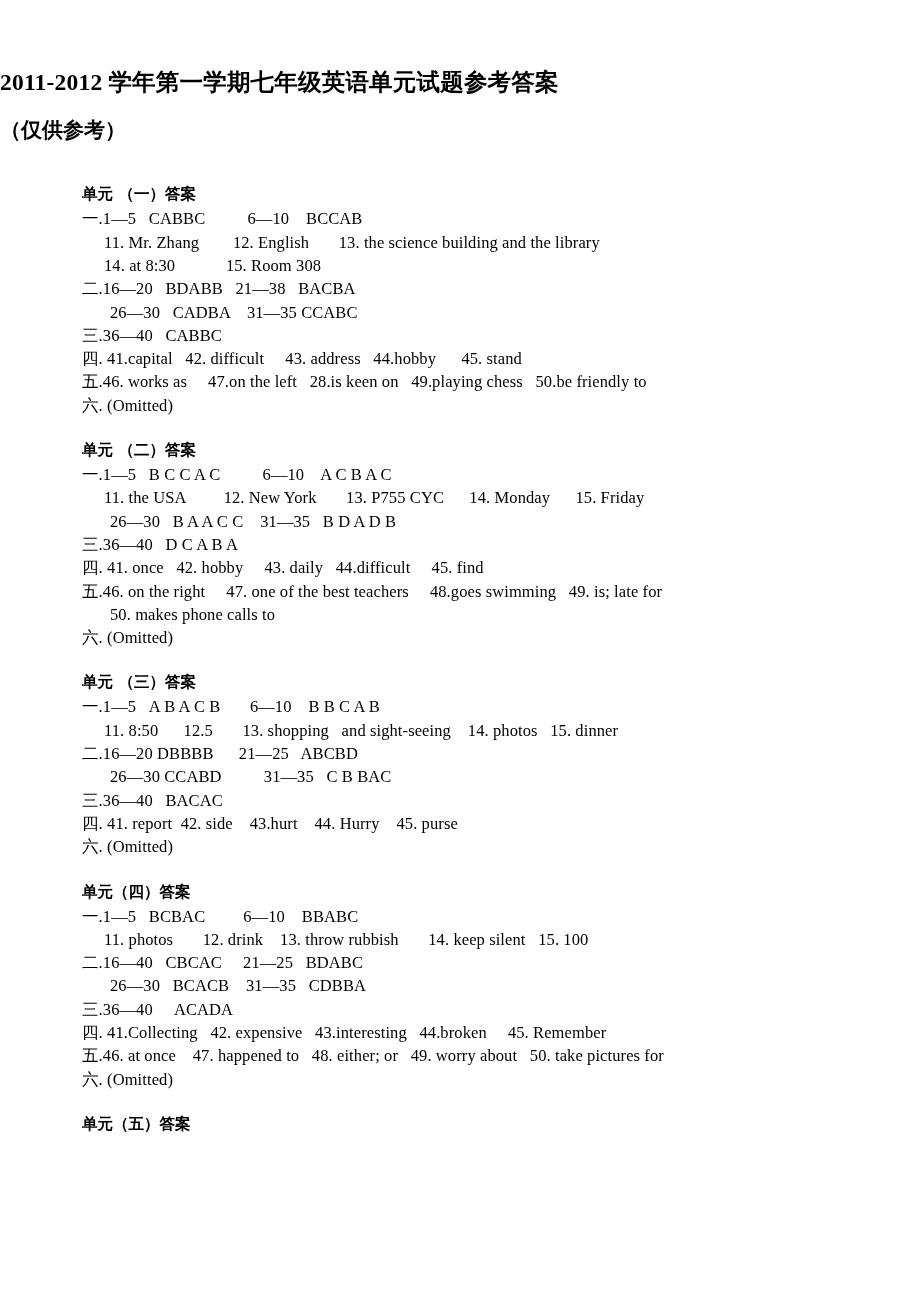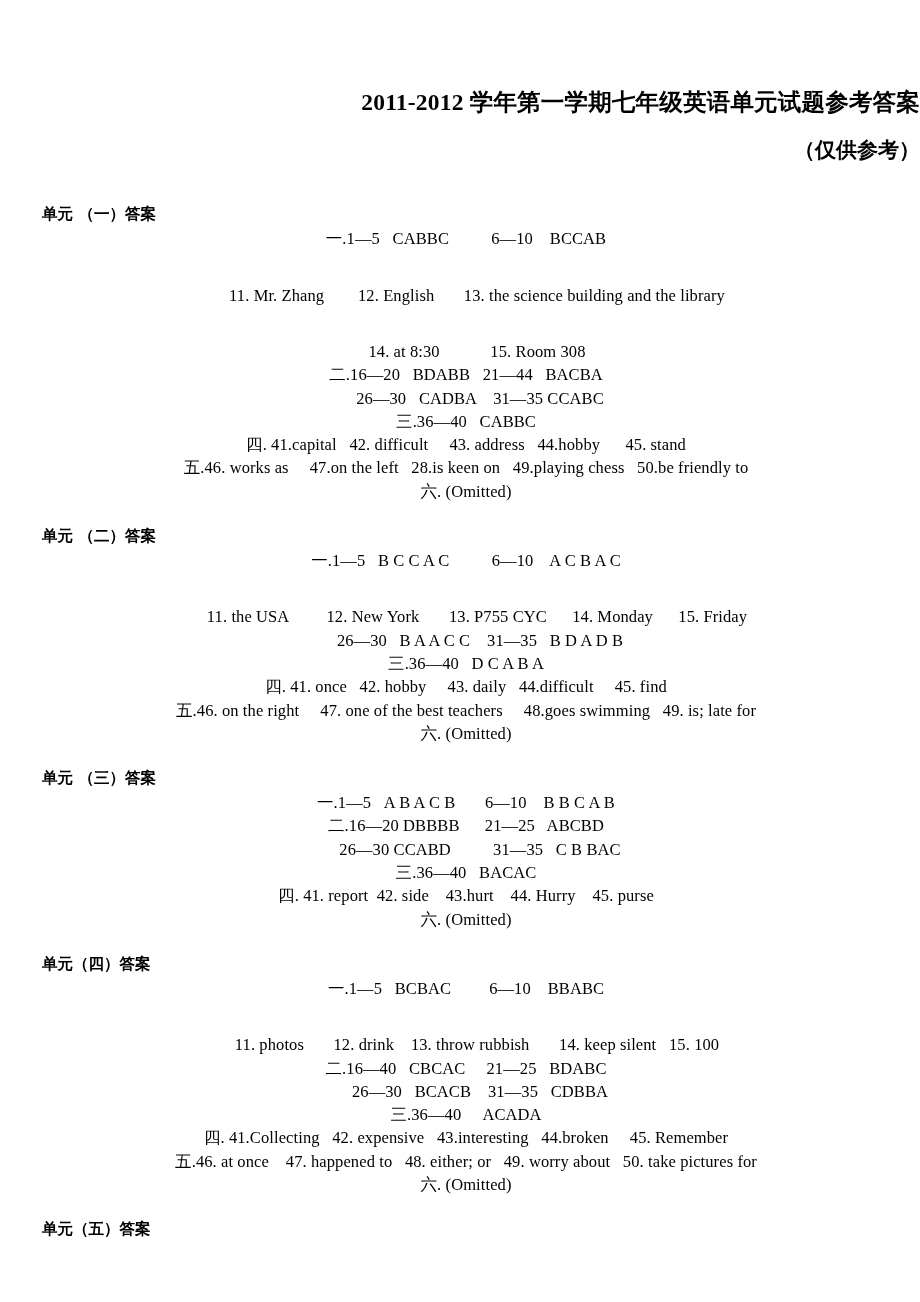--- a/index.html
+++ b/index.html
@@ -18,22 +18,22 @@
   .page {
     position: relative;
     width: 920px;
     height: 1302px;
     box-sizing: border-box;
     padding: 0;
   }
 
   
   .title-block {
-    padding-top: 88px;
-    text-align: right;
+    padding-top: 68px;
+    text-align: left;
   }
   .doc-title {
     font-family: "Liberation Serif", "DejaVu Serif", serif;
     font-weight: bold;
     font-size: 23.5px;
     letter-spacing: 0.2px;
     line-height: 1.2;
     margin: 0;
     white-space: pre;
   }
@@ -42,21 +42,21 @@
     font-weight: bold;
     font-size: 21px;
     line-height: 1.2;
     margin: 0;
     padding-top: 22px;
     white-space: pre;
   }
 
   
   .content {
-    padding-left: 42px;
+    padding-left: 82px;
     padding-right: 30px;
     padding-top: 40px;
   }
   .unit-block {
     margin: 0 0 22px 0;
   }
   .unit-heading {
     font-family: "DejaVu Sans", "Liberation Sans", sans-serif;
     font-weight: bold;
     font-size: 15.5px;
@@ -64,25 +64,23 @@
     margin: 0 0 1px 0;
     white-space: pre;
   }
   .ans-line {
     font-family: "Liberation Serif", "DejaVu Serif", serif;
     font-size: 16.5px;
     line-height: 23.3px;
     margin: 0;
     white-space: pre;
     letter-spacing: 0.1px;
-    text-align: center;
   }
   .ans-line.indent {
     padding-left: 22px;
-    margin-top: 33px;
   }
   .ans-line.indent2 {
     padding-left: 28px;
   }
 </style>
 </head>
 <body>
 
 <div class="page">
 
@@ -90,40 +88,42 @@
     <div class="doc-title">2011-2012 学年第一学期七年级英语单元试题参考答案</div>
     <div class="doc-subtitle">（仅供参考）</div>
   </div>
 
   <div class="content">
       <div class="unit-block">
         <div class="unit-heading">单元 （一）答案</div>
         <div class="ans-line">一.1—5   CABBC          6—10    BCCAB</div>
         <div class="ans-line indent">11. Mr. Zhang        12. English       13. the science building and the library</div>
         <div class="ans-line indent">14. at 8:30            15. Room 308</div>
-        <div class="ans-line">二.16—20   BDABB   21—44   BACBA</div>
+        <div class="ans-line">二.16—20   BDABB   21—38   BACBA</div>
         <div class="ans-line indent2">26—30   CADBA    31—35 CCABC</div>
         <div class="ans-line">三.36—40   CABBC</div>
         <div class="ans-line">四. 41.capital   42. difficult     43. address   44.hobby      45. stand</div>
         <div class="ans-line">五.46. works as     47.on the left   28.is keen on   49.playing chess   50.be friendly to</div>
         <div class="ans-line">六. (Omitted)</div>
       </div>
       <div class="unit-block">
         <div class="unit-heading">单元 （二）答案</div>
         <div class="ans-line">一.1—5   B C C A C          6—10    A C B A C</div>
         <div class="ans-line indent">11. the USA         12. New York       13. P755 CYC      14. Monday      15. Friday</div>
         <div class="ans-line indent2">26—30   B A A C C    31—35   B D A D B</div>
         <div class="ans-line">三.36—40   D C A B A</div>
         <div class="ans-line">四. 41. once   42. hobby     43. daily   44.difficult     45. find</div>
         <div class="ans-line">五.46. on the right     47. one of the best teachers     48.goes swimming   49. is; late for</div>
+        <div class="ans-line indent2">50. makes phone calls to</div>
         <div class="ans-line">六. (Omitted)</div>
       </div>
       <div class="unit-block">
         <div class="unit-heading">单元 （三）答案</div>
         <div class="ans-line">一.1—5   A B A C B       6—10    B B C A B</div>
+        <div class="ans-line indent">11. 8:50      12.5       13. shopping   and sight-seeing    14. photos   15. dinner</div>
         <div class="ans-line">二.16—20 DBBBB      21—25   ABCBD</div>
         <div class="ans-line indent2">26—30 CCABD          31—35   C B BAC</div>
         <div class="ans-line">三.36—40   BACAC</div>
         <div class="ans-line">四. 41. report  42. side    43.hurt    44. Hurry    45. purse</div>
         <div class="ans-line">六. (Omitted)</div>
       </div>
       <div class="unit-block">
         <div class="unit-heading">单元（四）答案</div>
         <div class="ans-line">一.1—5   BCBAC         6—10    BBABC</div>
         <div class="ans-line indent">11. photos       12. drink    13. throw rubbish       14. keep silent   15. 100</div>

